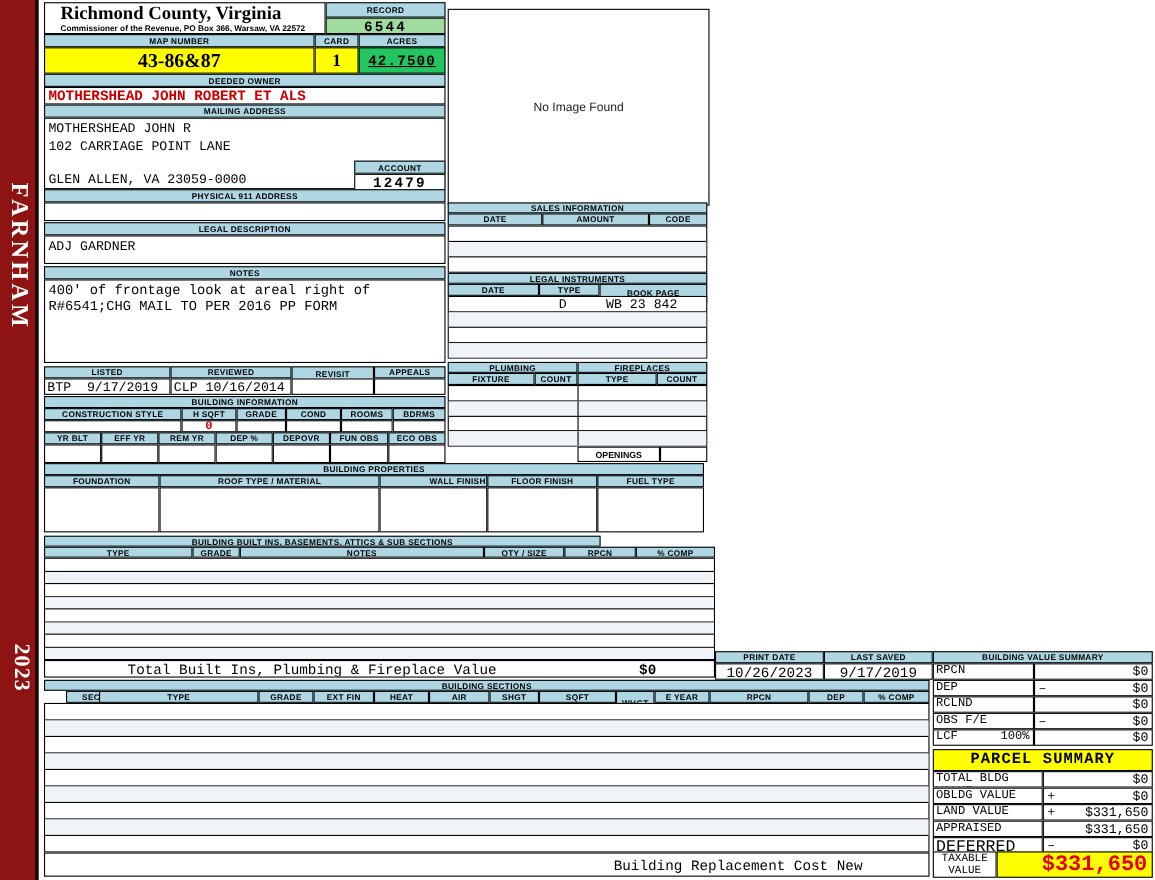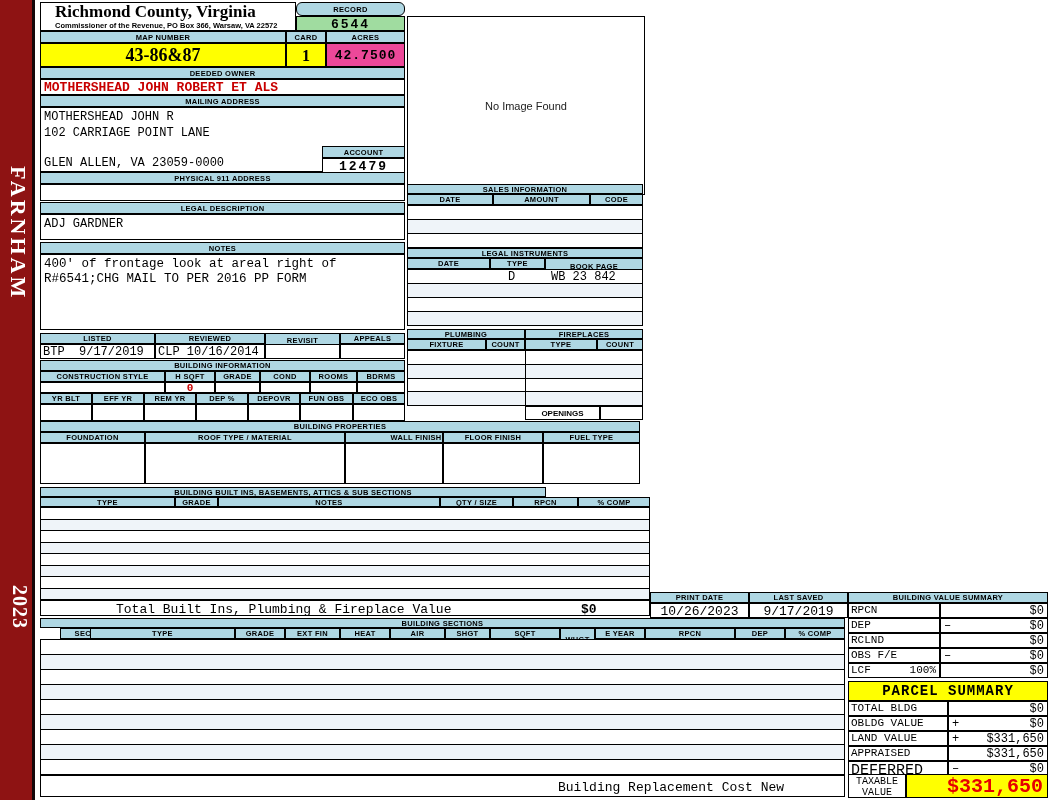--- a/index.html
+++ b/index.html
@@ -30,29 +30,29 @@
   <div class="abs" style="left:0;top:0;width:35px;height:800px;background:#8E1313;border-right:3px solid #14070a;">
     <div class="vtext abs" style="left:3px;top:128px;width:28px;height:210px;font-size:22px;letter-spacing:3px;">FARNHAM</div>
     <div class="vtext abs" style="left:3px;top:562px;width:28px;height:90px;font-size:20px;letter-spacing:1px;">2023</div>
   </div>
 
   <div class="abs cell" style="left:40px;top:2px;width:256px;height:29px;">
     <div style="font:bold 17px 'Liberation Serif',serif;margin:0 0 0 14px;line-height:18px;">Richmond County, Virginia</div>
     <div style="font:bold 7.5px 'Liberation Sans',sans-serif;margin-left:14px;">Commissioner of the Revenue, PO Box 366, Warsaw, VA 22572</div>
   </div>
 
-  <div class="abs hdr" style="left:296px;top:2px;width:109px;height:14px;border-radius:6px;">RECORD</div>
+  <div class="abs hdr" style="left:296px;top:2px;width:109px;height:14px;">RECORD</div>
   <div class="abs cell mono" style="left:296px;top:16px;width:109px;height:15px;background:#A0DCA0;font:bold 13px 'Liberation Mono',monospace;text-align:center;letter-spacing:2px;">6544</div>
 
   <div class="abs hdr" style="left:40px;top:31px;width:246px;height:12px;">MAP NUMBER</div>
   <div class="abs hdr" style="left:286px;top:31px;width:40px;height:12px;">CARD</div>
   <div class="abs hdr" style="left:326px;top:31px;width:79px;height:12px;">ACRES</div>
   <div class="abs cell" style="left:40px;top:43px;width:246px;height:24px;background:#FFFF00;font:bold 18px 'Liberation Serif',serif;text-align:center;line-height:23px;">43-86&amp;87</div>
   <div class="abs cell" style="left:286px;top:43px;width:40px;height:24px;background:#FFFF00;font:bold 16px 'Liberation Serif',serif;text-align:center;line-height:23px;">1</div>
-  <div class="abs cell mono" style="left:326px;top:43px;width:79px;height:24px;background:#ec4899;font:bold 13px 'Liberation Mono',monospace;text-align:center;line-height:23px;letter-spacing:1px;">42.7500</div>
+  <div class="abs cell mono" style="left:326px;top:43px;width:79px;height:24px;background:#22c55e;font:bold 13px 'Liberation Mono',monospace;text-align:center;line-height:23px;letter-spacing:1px;text-decoration:underline;">42.7500</div>
 
   <div class="abs cell mono red" style="left:40px;top:79px;width:365px;height:16px;font:bold 13px 'Liberation Mono',monospace;line-height:15px;padding-left:3px;">MOTHERSHEAD JOHN ROBERT ET ALS</div>
   <div class="abs hdr" style="left:40px;top:67px;width:365px;height:12px;">DEEDED OWNER</div>
 
   <div class="abs hdr" style="left:40px;top:95px;width:365px;height:12px;">MAILING ADDRESS</div>
   <div class="abs cell" style="left:40px;top:107px;width:365px;height:65px;">
     <div class="mono" style="font-size:12px;padding:2px 0 0 3px;">MOTHERSHEAD JOHN R</div>
     <div class="mono" style="font-size:12px;padding:2px 0 0 3px;">102 CARRIAGE POINT LANE</div>
     <div class="mono" style="font-size:12px;padding:16px 0 0 3px;">GLEN ALLEN, VA 23059-0000</div>
   </div>
@@ -135,21 +135,21 @@
     <div></div>
     <div class="alt"></div>
     <div></div>
     <div class="alt"></div>
   </div>
   <div class="abs cell" style="left:40px;top:600px;width:610px;height:16px;">
     <span class="mono abs" style="left:75px;top:1px;font-size:13px;">Total Built Ins, Plumbing &amp; Fireplace Value</span>
     <span class="mono abs" style="left:540px;top:1px;font:bold 13px 'Liberation Mono',monospace;">$0</span>
   </div>
 
-  <div class="abs cell" style="left:407px;top:16px;width:238px;height:179px;display:flex;align-items:center;justify-content:center;">
+  <div class="abs cell" style="left:407px;top:8px;width:238px;height:179px;display:flex;align-items:center;justify-content:center;">
     <span style="font-size:11px;color:#222;">No Image Found</span>
   </div>
 
   <div class="abs hdr" style="left:407px;top:184px;width:236px;height:10px;">SALES INFORMATION</div>
   <div class="abs hdr" style="left:407px;top:194px;width:86px;height:11px;">DATE</div>
   <div class="abs hdr" style="left:493px;top:194px;width:97px;height:11px;">AMOUNT</div>
   <div class="abs hdr" style="left:590px;top:194px;width:53px;height:11px;">CODE</div>
   <div class="abs rowsbox" style="left:407px;top:205px;width:236px;height:43px;">
     <div></div>
     <div class="alt"></div>

